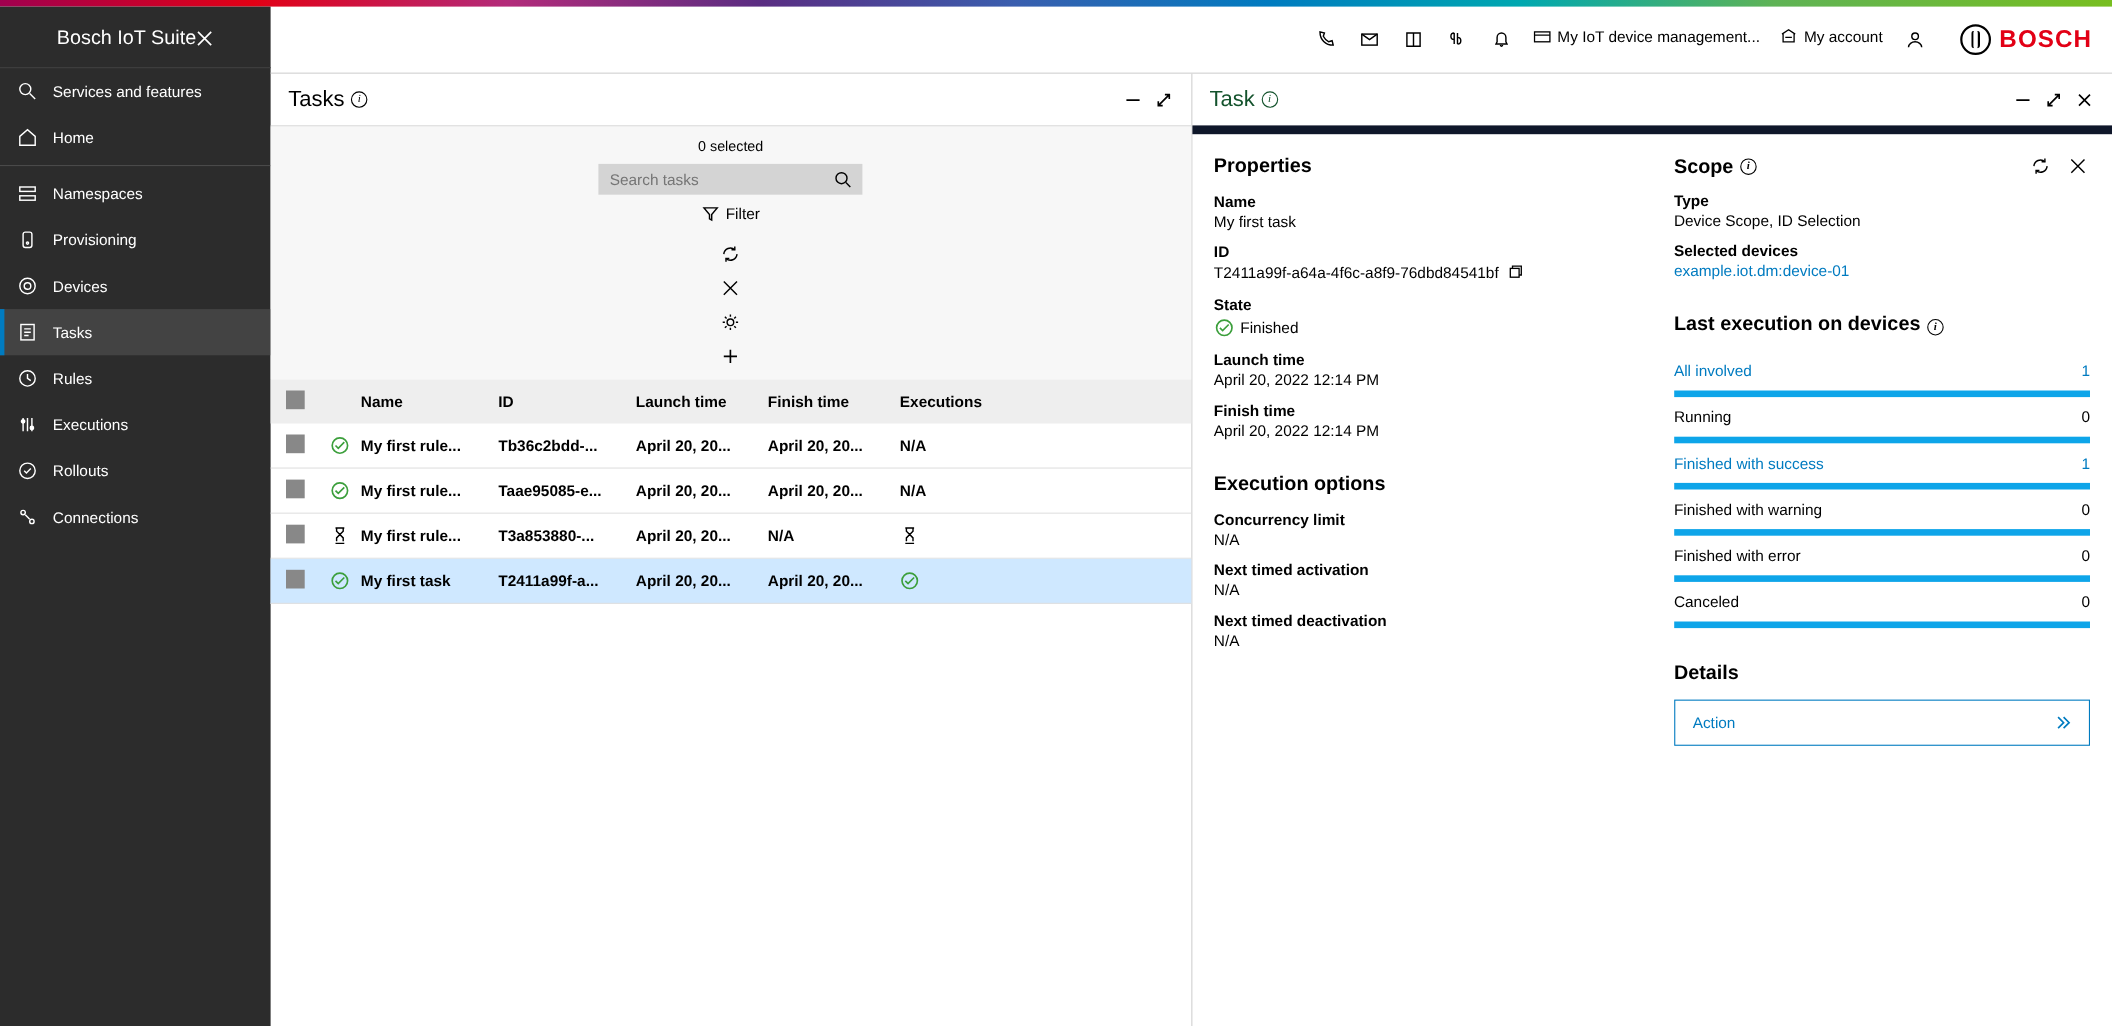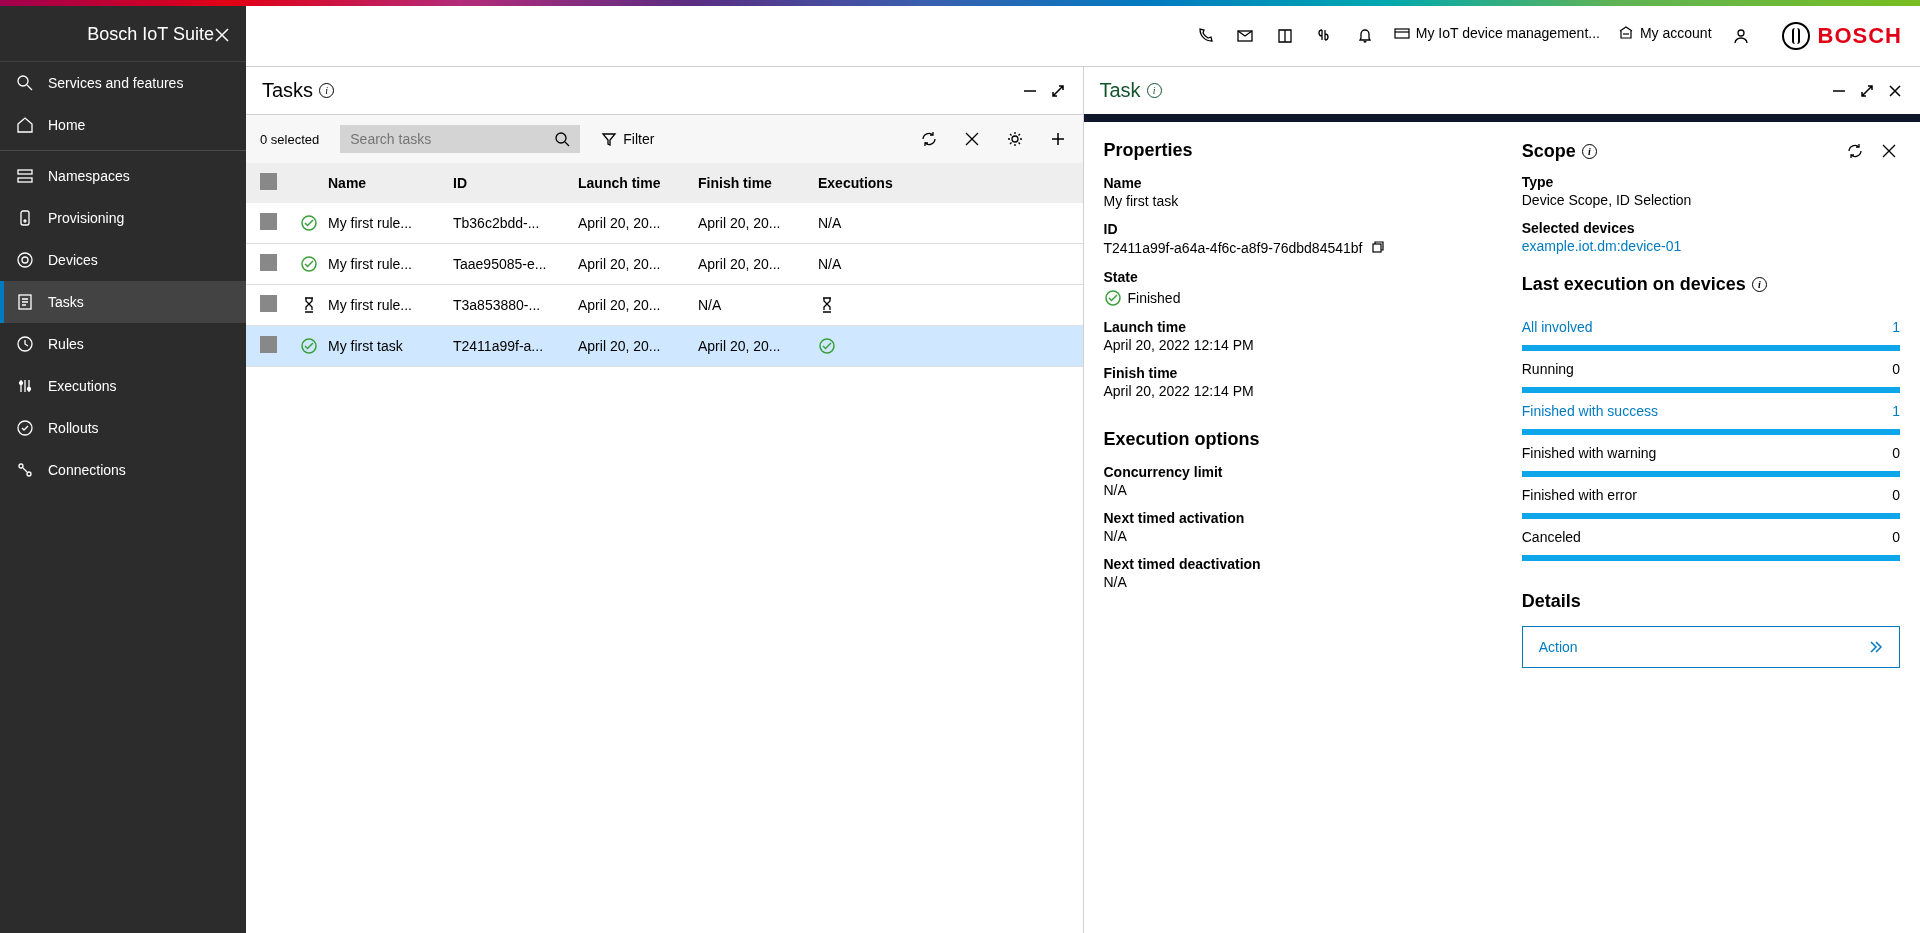--- a/index.html
+++ b/index.html
@@ -1,20 +1,20 @@
 <!DOCTYPE html>
 <html><head>
 <meta charset="utf-8">
 <style>
 * { box-sizing: border-box; margin: 0; padding: 0; }
 body { font-family: Arial, Helvetica, sans-serif; font-size: 14px; color: #000; background: #fff; }
 .top-strip { height: 6px; background: linear-gradient(90deg,#a0004f 0%,#e20015 12%,#b32b7a 24%,#5a2d82 36%,#3a5eae 48%,#007bc0 60%,#00a8b0 72%,#5fb356 84%,#78be20 100%); }
 .app { display: flex; height: 927px; }
 .sidebar { width: 246px; background: #2c2c2c; color: #fff; flex-shrink: 0; }
-.sidebar-header { display: flex; align-items: center; justify-content: flex-end; padding: 18px 16px 16px 16px; border-bottom: 1px solid #404040; }
+.sidebar-header { display: flex; align-items: center; justify-content: center; padding: 18px 16px 16px 16px; border-bottom: 1px solid #404040; }
 .sidebar-title { font-size: 18px; font-weight: 400; }
 .sidebar-close { cursor: pointer; }
 .nav-item { display: flex; align-items: center; gap: 14px; padding: 12px 16px; cursor: pointer; color: #fff; }
 .nav-item.active { background: #434343; border-left: 4px solid #007bc0; padding-left: 12px; }
 .nav-divider { border-top: 1px solid #4a4a4a; margin: 4px 0; }
 .nav-icon { width:18px; height:18px; display:inline-flex; align-items:center; justify-content:center; }
 .main { flex:1; display:flex; flex-direction:column; }
 .topbar { height: 61px; border-bottom: 1px solid #d0d0d0; display:flex; align-items:center; justify-content:flex-end; gap: 18px; padding: 0 18px; }
 .topbar-left-group{ display:flex; align-items:flex-start; gap:18px; }
 .topbar .link { display:flex; align-items:center; gap:6px; cursor:pointer; }
@@ -22,30 +22,30 @@
 .brand-logo{ width:28px;height:28px;border:2.5px solid #000;border-radius:50%; position:relative;}
 .brand-logo::before{content:'';position:absolute;top:4px;bottom:4px;left:8px;right:8px;border-left:2.5px solid #000;border-right:2.5px solid #000;border-radius:3px;}
 .panels { flex:1; display:flex; }
 .panel { flex:1; display:flex; flex-direction:column; border-right:1px solid #d0d0d0; }
 .panel:last-child{ border-right:none;}
 .panel-header { display:flex; align-items:center; justify-content:space-between; padding:12px 16px; }
 .panel-header.selected{ border-bottom:8px solid #0f172a; color:#14532d;justify-content:space-between;}
 .panel-header:not(.selected){ border-bottom:1px solid #d0d0d0;}
 .panel-title { font-size:20px; font-weight:400; display:flex; align-items:center; gap:6px;}
 .panel-actions{ display:flex; gap:10px; align-items:center;}
-.toolbar { display:flex; align-items:center; gap:21px; padding:10px 14px; background:#f7f7f7;}
+.toolbar { display:flex; align-items:center; gap:9px; padding:10px 14px; background:#f7f7f7;flex-direction:column;}
 .selected-count{ font-size:13px; }
 .search-box { background:#d4d4d4; display:flex; align-items:center; padding:6px 10px; width:240px;}
 .search-box input{ border:none; background:transparent; outline:none; flex:1; font-size:14px;}
 .filter-btn{ display:flex; align-items:center; gap:6px; cursor:pointer;}
 .toolbar-spacer{flex:1;}
 .icon-btn{cursor:pointer; padding:2px;}
 .table{ width:100%; }
 .table-header{ display:flex; background:#eee; font-weight:700; padding:10px 14px; align-items:center;}
-.table-row{ display:flex; padding:10px 14px; border-bottom:1px solid #e0e0e0; align-items:center;}
+.table-row{ display:flex; padding:10px 14px; border-bottom:1px solid #e0e0e0; align-items:center;font-weight:bold;}
 .table-row.selected{ background:#cfe8ff;}
 .col-check{ width:40px;}
 .col-stat{ width:28px;}
 .col-name{ width:125px; overflow:hidden; text-overflow:ellipsis; white-space:nowrap;}
 .col-id{ width:125px; overflow:hidden; text-overflow:ellipsis; white-space:nowrap;}
 .col-launch{ width:120px; overflow:hidden; text-overflow:ellipsis; white-space:nowrap;}
 .col-finish{ width:120px; overflow:hidden; text-overflow:ellipsis; white-space:nowrap;}
 .col-exec{ width:80px; text-align:left;}
 .chk{ width:17px; height:17px; background:#888; display:inline-block;}
 .detail-body{ padding:18px 20px; display:flex; gap:40px; overflow:auto;}
@@ -443,21 +443,21 @@
                       <path d="M3 3l12 12M15 3L3 15"></path>
                     </svg>
                   </span>
               </div>
             </div>
             <div class="prop-label">Type</div>
             <div class="prop-val">Device Scope, ID Selection</div>
             <div class="prop-label">Selected devices</div>
             <div class="prop-val link-blue">example.iot.dm:device-01</div>
 
-            <div class="section-title" style="margin-top:20px;">
+            <div class="section-title" style="margin-top:30px;align-items:flex-end;">
               <span>Last execution on devices</span>
               <span class="info-circle">i</span>
             </div>
             <div id="exec-rows">
                 <div class="exec-row">
                   <span class="link-blue">All involved</span>
                   <span class="link-blue">1</span>
                 </div>
                 <div class="exec-row">
                   <span class="">Running</span>

